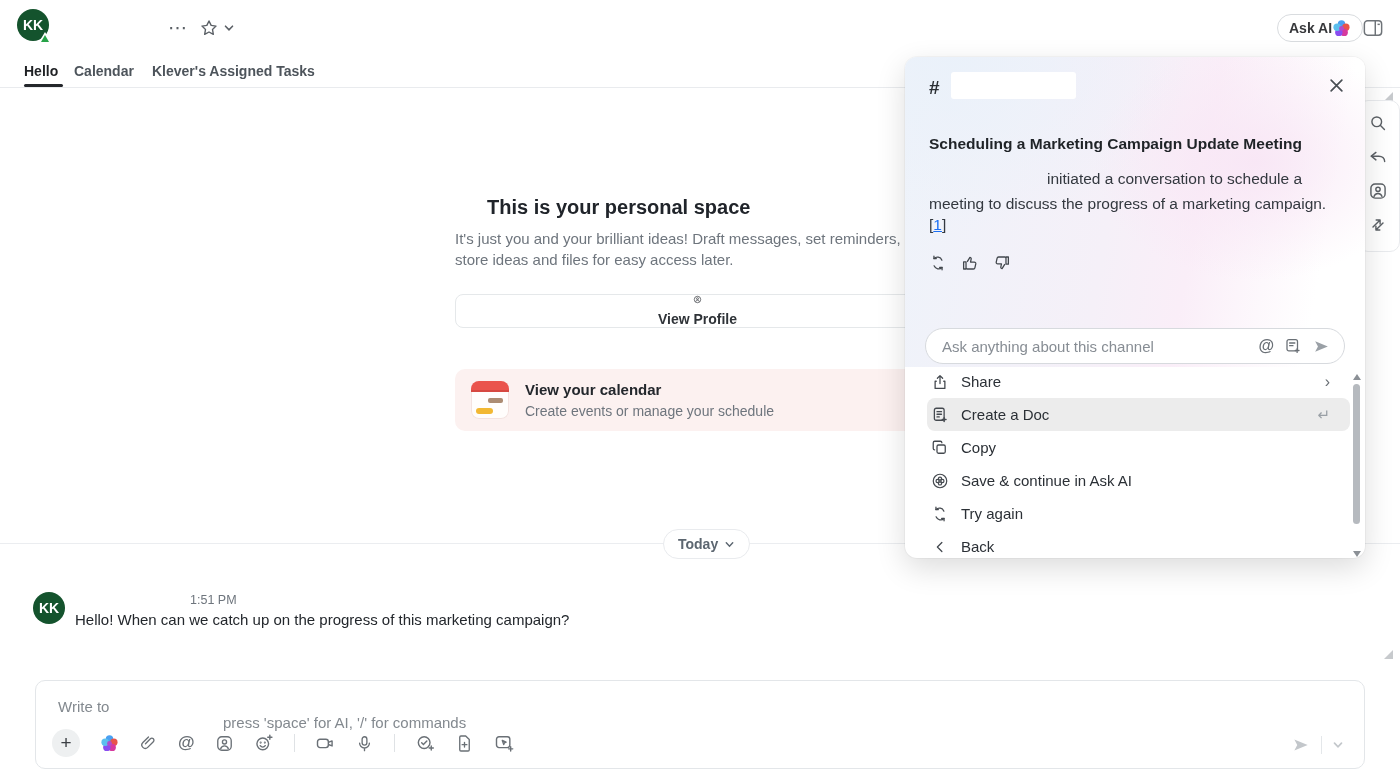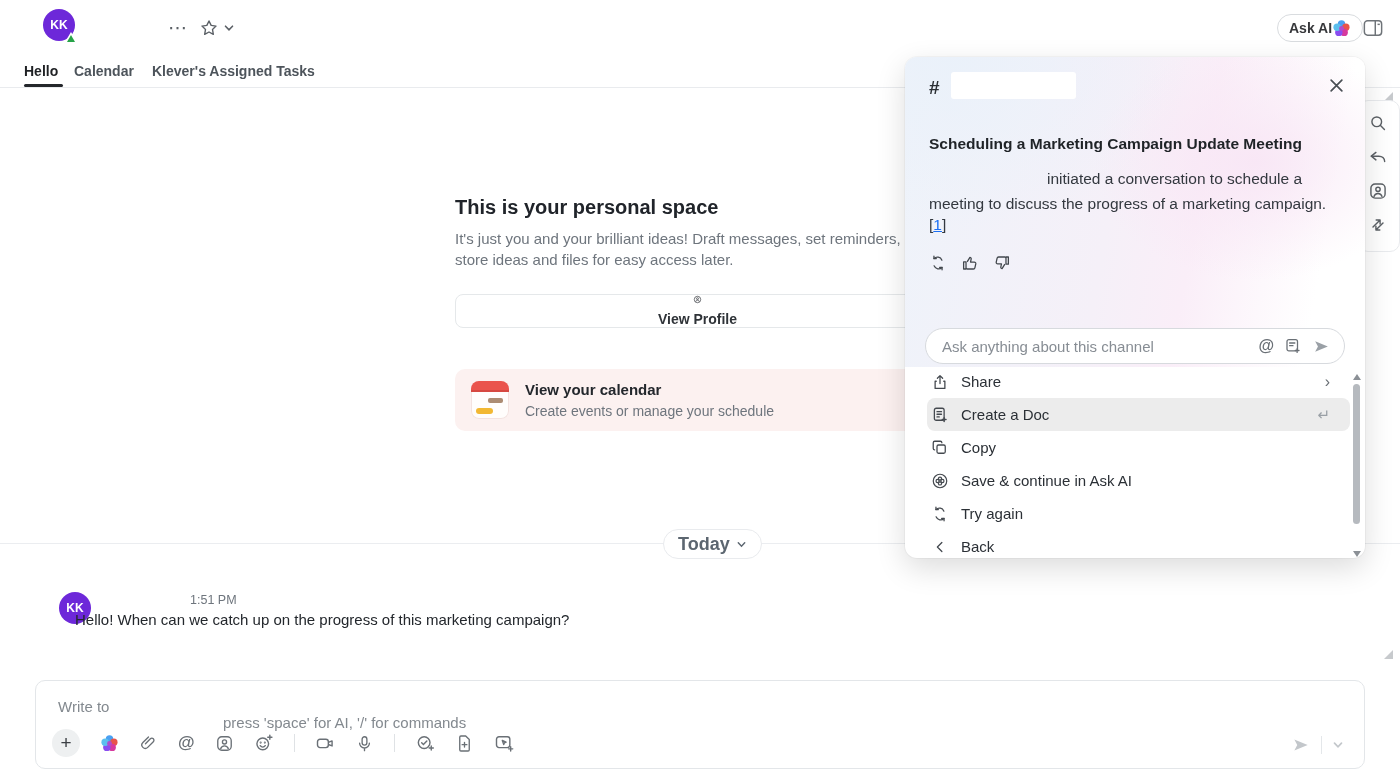--- a/index.html
+++ b/index.html
@@ -2,22 +2,22 @@
 <html><head>
 <meta charset="utf-8">
 <style>
   * { margin:0; padding:0; box-sizing:border-box; }
   html,body { width:1400px; height:778px; background:#fff; font-family:"Liberation Sans", sans-serif; }
   #app { position:relative; width:1400px; height:778px; overflow:hidden; background:#fff; }
   .abs { position:absolute; }
   svg { display:block; }
 
   
-  .avatar { width:32px; height:32px; border-radius:50%; background:#6d28d9; color:#fff;
-            display:flex; align-items:center; justify-content:center; font-size:12px; font-weight:700;margin-left:26px; }
+  .avatar { width:32px; height:32px; border-radius:50%; background:#14532d; color:#fff;
+            display:flex; align-items:center; justify-content:center; font-size:14px; font-weight:700; }
   .avatar-top { left:17px; top:9px; }
   .status-tri { position:absolute; left:22px; top:23px; width:0; height:0;
                 border-left:6px solid transparent; border-right:6px solid transparent; border-bottom:10px solid #fff; }
   .status-tri::after { content:""; position:absolute; left:-4px; top:3px; width:0; height:0;
                 border-left:4px solid transparent; border-right:4px solid transparent; border-bottom:7px solid #27a348; }
   .center-controls { left:168px; top:16px; display:flex; align-items:center; gap:10px; color:#5b6066; }
   .ellipsis { font-size:19px; letter-spacing:2px; line-height:24px; color:#5b6066; }
   .star-group { display:flex; align-items:center; gap:4px; }
   .ask-ai-btn { left:1277px; top:14px; height:28px; display:flex; align-items:center; gap:0;
                 border:1px solid #d9dcdf; border-radius:15px; padding:0 11px; background:#fff;
@@ -25,38 +25,38 @@
   .panel-toggle { left:1362px; top:18px; color:#6e7378; }
 
   
   .tabs-divider { left:0; top:87px; width:1400px; height:1px; background:#e9ebee; }
   .tab { top:63px; font-size:14px; font-weight:600; color:#4d545b; }
   .tab-active { color:#1f2124; font-weight:700; }
   .tab-underline { left:24px; top:84px; width:39px; height:3px; background:#24272b; border-radius:2px; }
 
   
   .col { left:455px; width:485px; }
-  .ps-title { top:196px; font-size:20px; font-weight:700; color:#20242a; }
+  .ps-title { top:196px; font-size:20px; font-weight:700; color:#20242a;margin-left:32px; }
   .ps-desc { top:228px; font-size:15px; color:#6e757d; line-height:21px; width:500px; }
   .view-profile { top:294px; height:34px; width:485px; border:1px solid #e5e8ea; border-radius:8px; background:#fff;
                   display:flex; align-items:center; justify-content:center; gap:7px;
                   font-size:14px; font-weight:700; color:#2f3338;flex-direction:column; }
   .cal-card { top:369px; width:485px; height:62px; background:#fcf1f0; border-radius:10px; }
   .cal-icon { position:absolute; left:16px; top:12px; width:38px; height:38px; background:#fffdfc;
               border-radius:8px; overflow:hidden; box-shadow:inset 0 0 0 1px #f3e2e0; }
   .cal-top { position:absolute; left:0; top:0; width:38px; height:11px; background:#ea544d; border-bottom:2px solid #d64841; }
   .cal-bar1 { position:absolute; left:17px; top:17px; width:15px; height:5px; background:#ac8c73; border-radius:2px; }
   .cal-bar2 { position:absolute; left:5px; top:27px; width:17px; height:6px; background:#f2b833; border-radius:3px; }
   .cal-title { position:absolute; left:70px; top:12px; font-size:15px; font-weight:700; color:#23272c; }
   .cal-sub { position:absolute; left:70px; top:34px; font-size:14px; color:#6e757d; }
 
   
   .today-line { left:0; top:543px; width:1400px; height:1px; background:#ebedf0; }
   .today-pill { left:663px; top:529px; height:30px; background:#fff; border:1px solid #e9ebee; border-radius:15px;
-                display:flex; align-items:center; gap:6px; padding:0 14px; font-size:18px; font-weight:600; color:#5c6670; }
+                display:flex; align-items:center; gap:6px; padding:0 14px; font-size:14px; font-weight:600; color:#5c6670; }
   .msg-avatar { left:33px; top:592px; }
   .msg-time { left:190px; top:593px; font-size:12.5px; color:#6e757d; }
   .msg-text { left:75px; top:611px; font-size:15px; color:#23272c; }
 
   
   .composer { left:35px; top:680px; width:1330px; height:89px; border:1px solid #e3e6e9; border-radius:10px; background:#fff; }
   .ph-prefix { position:absolute; left:22px; top:17px; font-size:15px; color:#83898f; }
   .ph-hint { position:absolute; left:187px; top:33px; font-size:15px; color:#83898f; }
   .ctoolbar { position:absolute; left:16px; top:48px; display:flex; align-items:center; gap:20px; color:#6a7076; }
   .plus-btn { width:28px; height:28px; border-radius:50%; background:#eef0f1; display:flex; align-items:center;

